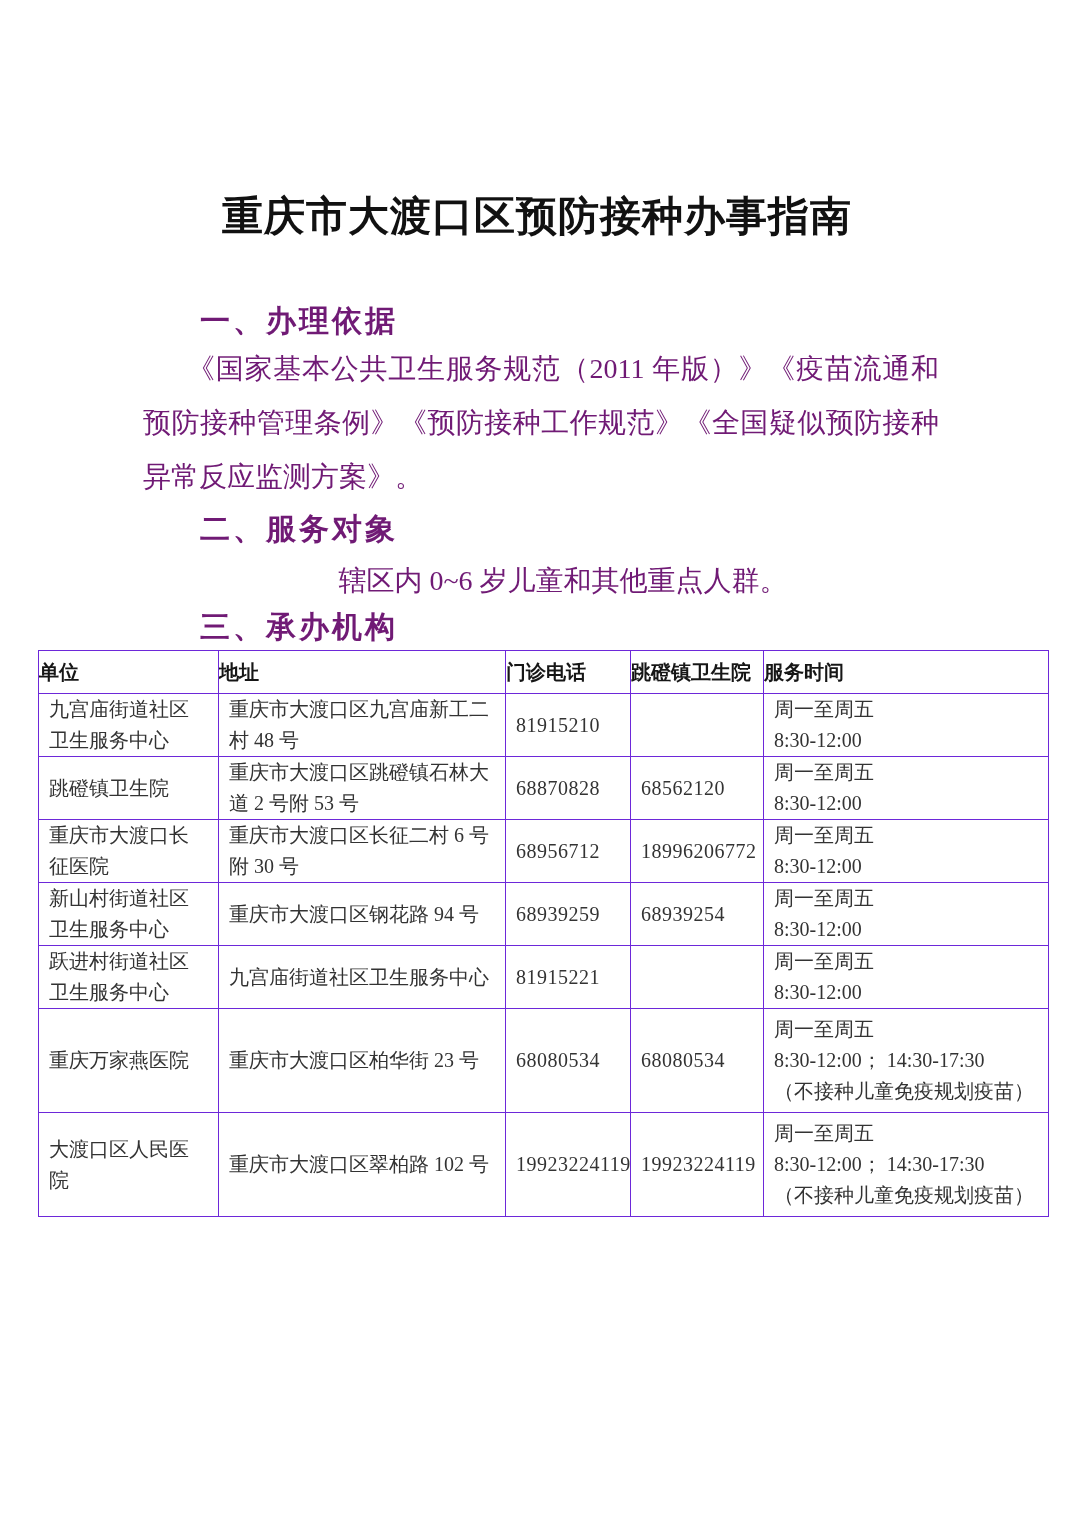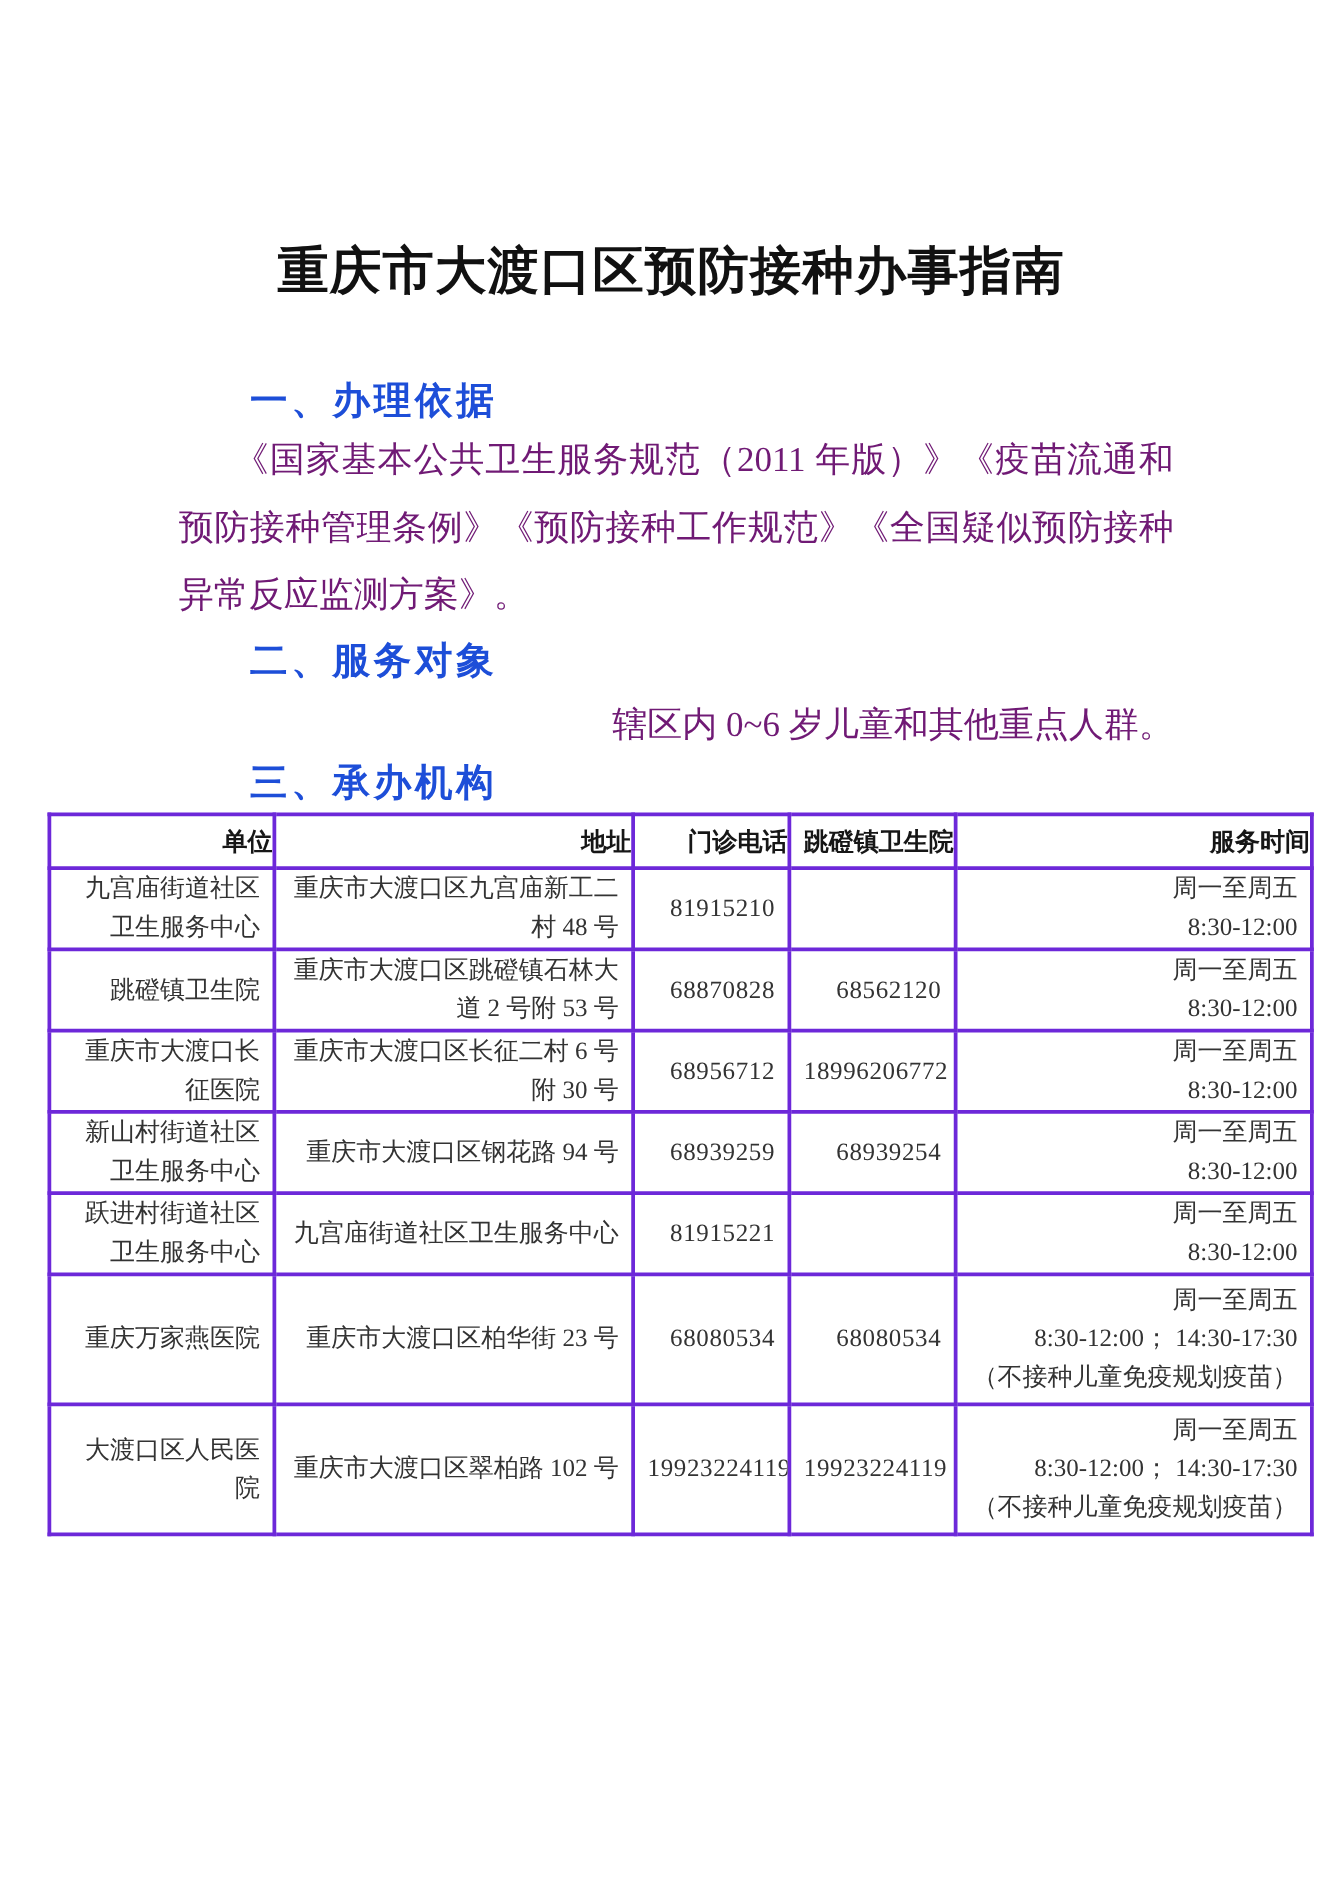--- a/index.html
+++ b/index.html
@@ -26,44 +26,44 @@
     margin-left: 143px;
     margin-right: 135px;
   }
   .sec-heading {
     font-family: "Liberation Sans", sans-serif;
     font-weight: bold;
     font-size: 30px;
     line-height: 34px;
     letter-spacing: 3px;
     margin-left: 57px;
-    color: #1d4ed8;
+    color: #701a75;
   }
   .h1x { margin-top: 60px; }
   .h2x { margin-top: 8px; }
   .h3x { margin-top: 2px; }
   .body-para {
     font-size: 28px;
     line-height: 54px;
     text-indent: 44px;
     text-align: justify;
     color: #701a75;
   }
   .p1x { margin-top: 4px; }
-  .p2x { margin-top: 8px; text-align: right; }
+  .p2x { margin-top: 8px; text-align: center; }
   table.providers {
     border-collapse: collapse;
     table-layout: fixed;
     width: 1010px;
     margin: 6px 0 0 38px;
   }
   table.providers th,
   table.providers td {
-    border: 3px solid #6d28d9;
-    text-align: right;
+    border: 1px solid #6d28d9;
+    text-align: left;
     vertical-align: middle;
     overflow: hidden;
   }
   table.providers th {
     font-family: "Liberation Sans", sans-serif;
     font-weight: bold;
     font-size: 20px;
     height: 43px;
     color: #161616;
   }

